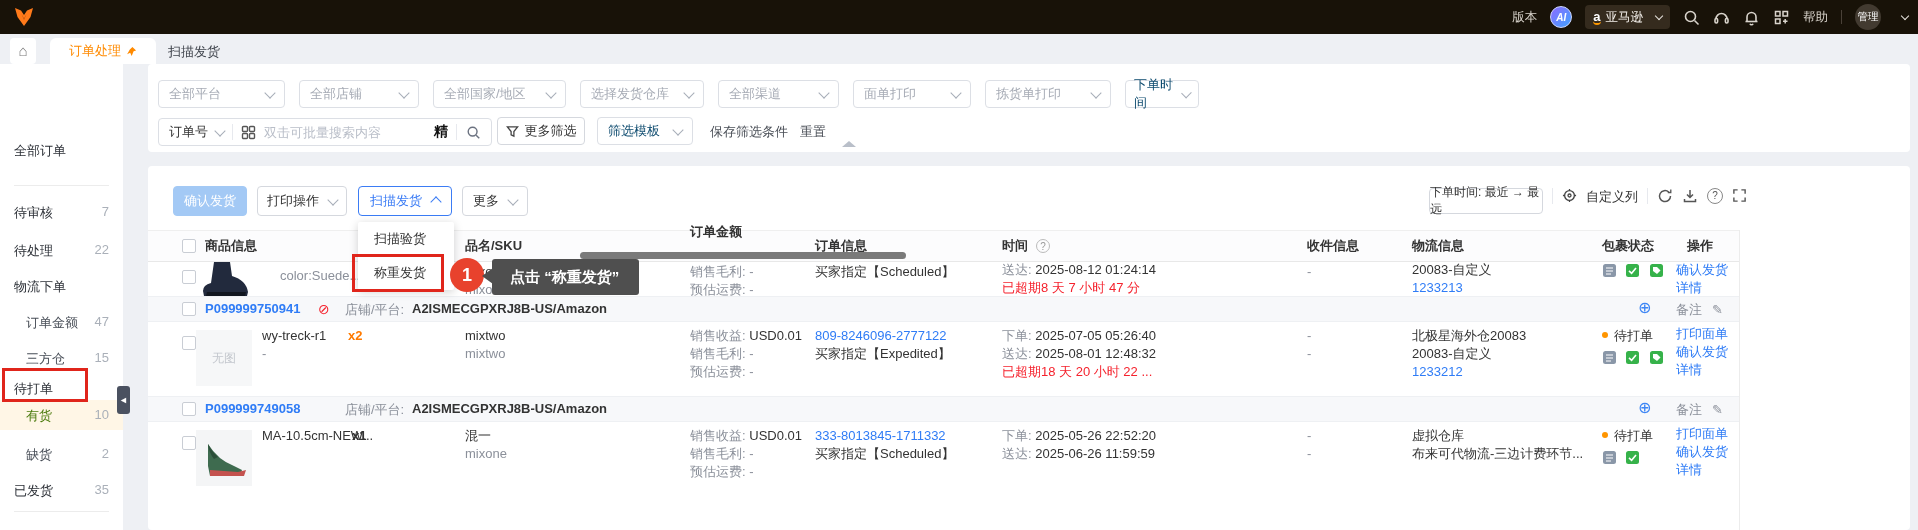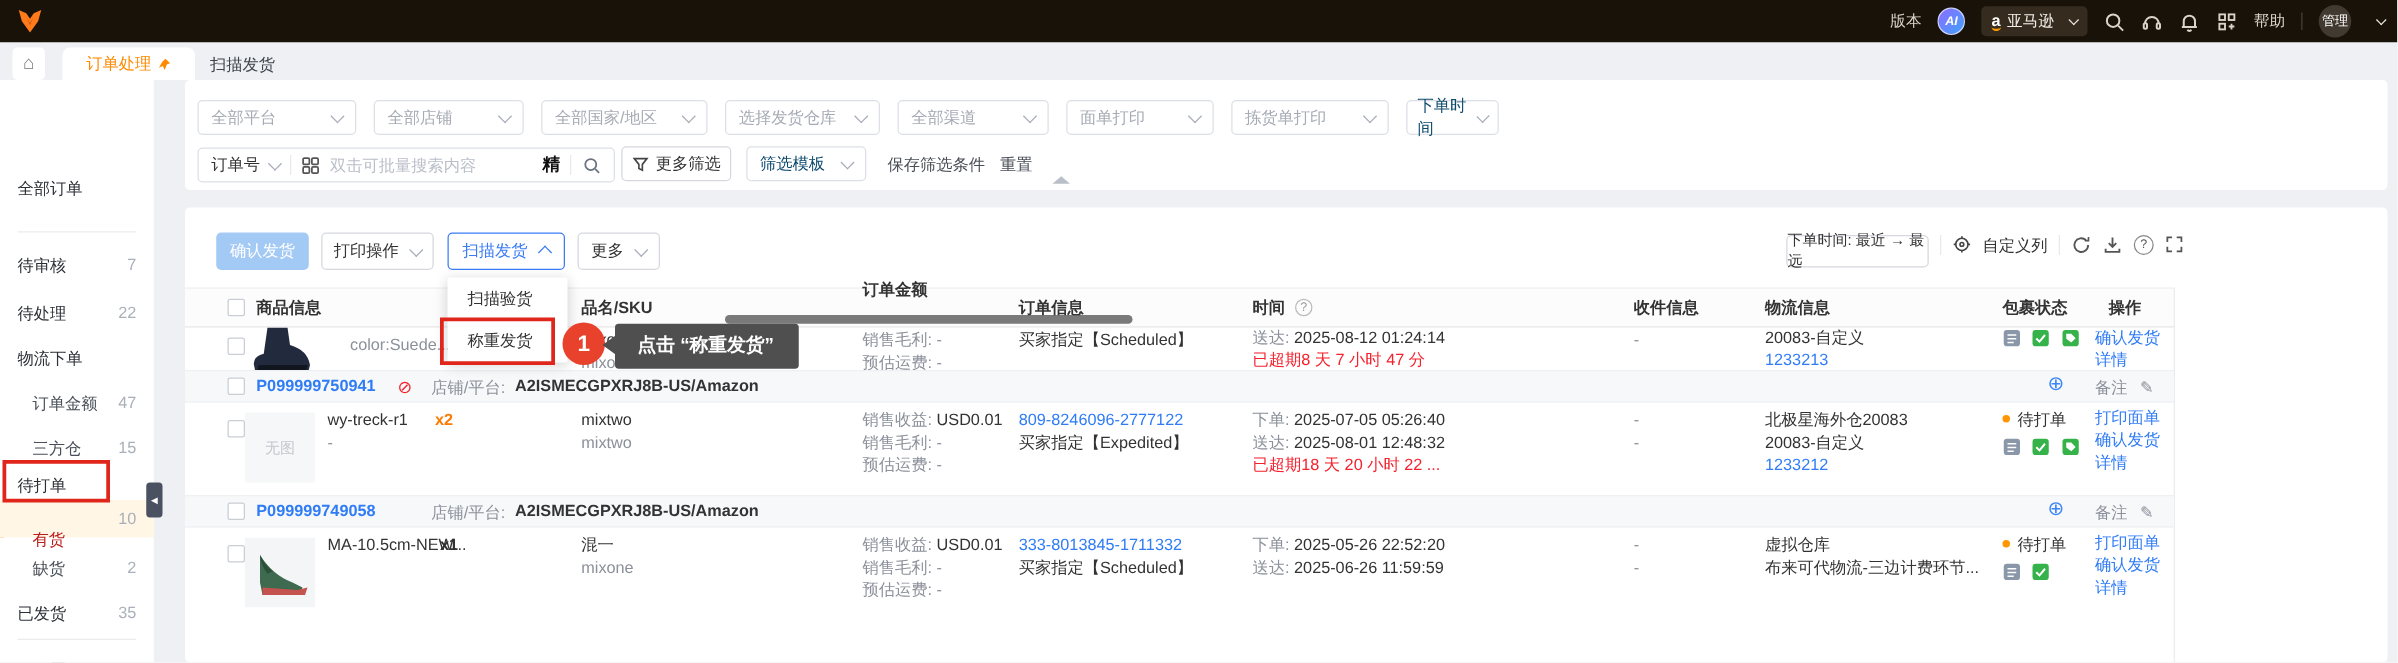--- a/index.html
+++ b/index.html
@@ -155,21 +155,21 @@
     </div>
     <div class="side-row" style="top:284px">
       <span class="side-label ind">三方仓</span>
       <span class="side-count">15</span>
     </div>
     <div class="side-row" style="top:314px">
       <span class="side-label">待打单</span>
     </div>
     <div class="active-bar"></div>
     <div class="active-row">
-      <span class="side-label ind" style="top:23px;color:#b91c1c">有货</span>
+      <span class="side-label ind" style="top:7px;color:#4d7c0f">有货</span>
       <span class="side-count" style="top:7px">10</span>
     </div>
     <div class="side-row" style="top:380px">
       <span class="side-label ind">缺货</span>
       <span class="side-count">2</span>
     </div>
     <div class="side-row" style="top:416px">
       <span class="side-label">已发货</span>
       <span class="side-count">35</span>
     </div>

